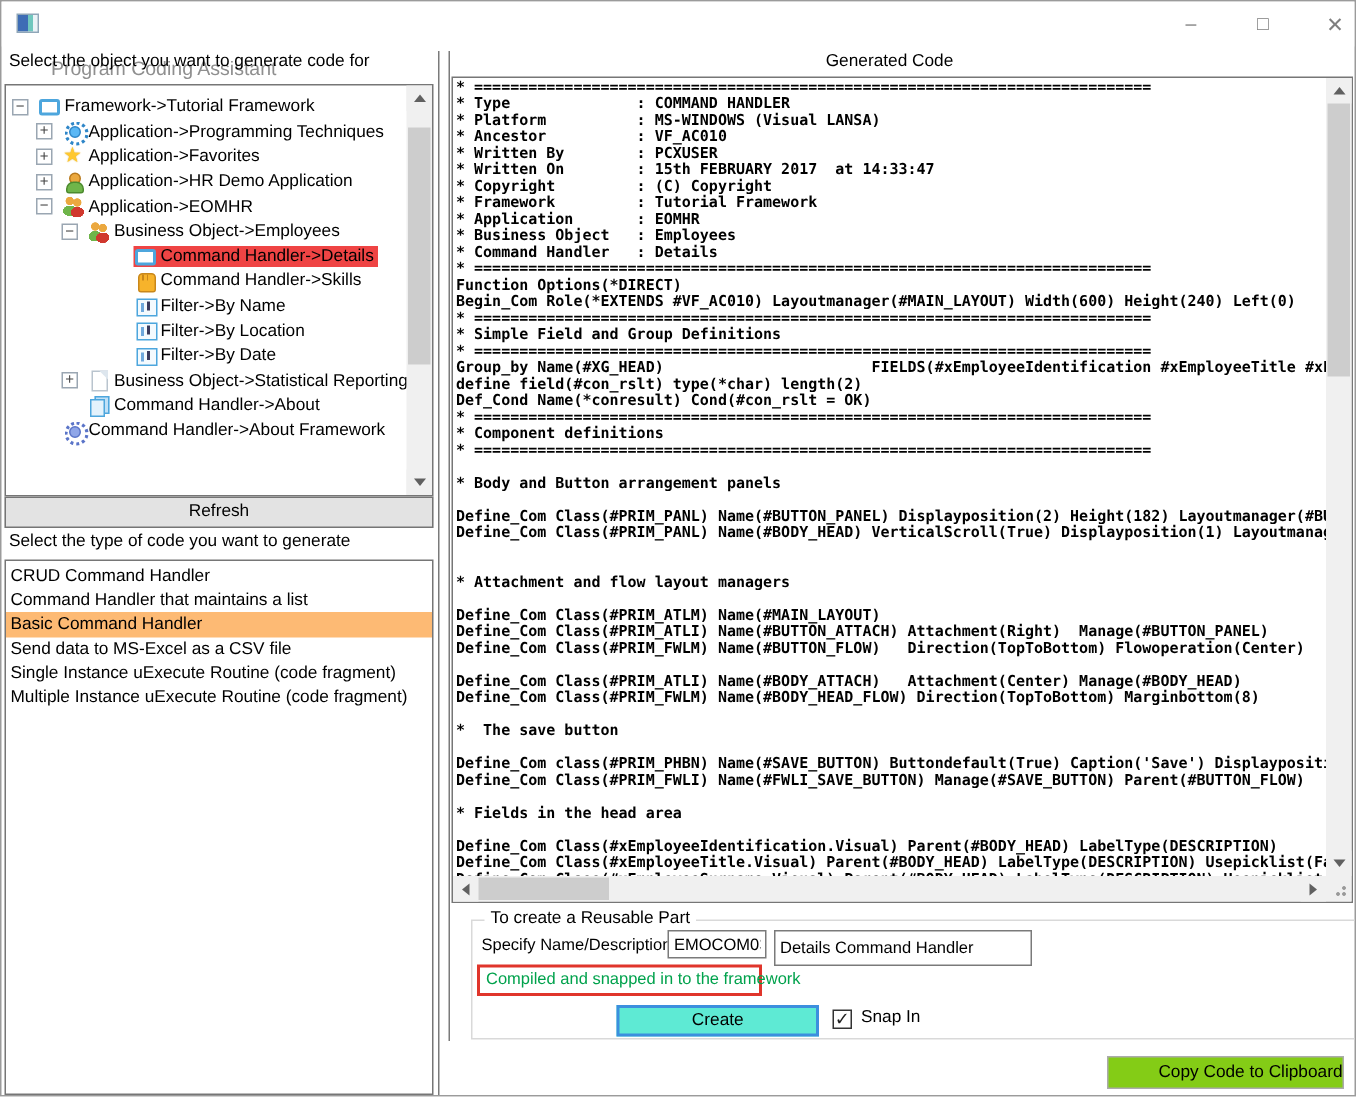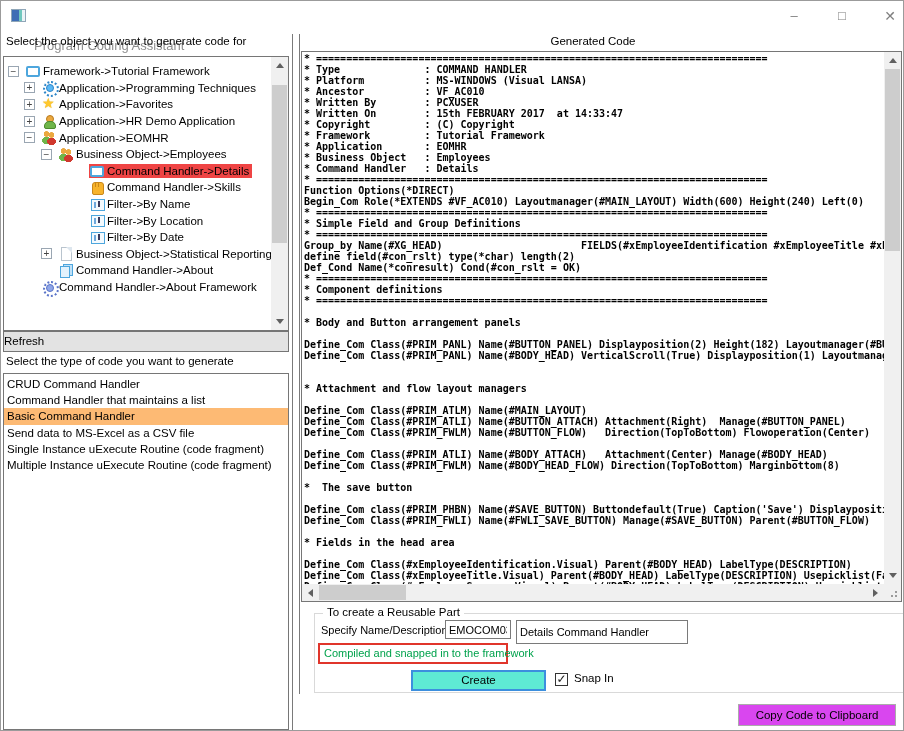--- a/index.html
+++ b/index.html
@@ -65,21 +65,21 @@
   .sb-track-v{position:absolute;right:0;top:0;bottom:0;width:17px;background:#f0f0f0;}
   .sb-btn{position:absolute;width:17px;height:17px;background:#f0f0f0;display:flex;align-items:center;justify-content:center;}
   .tri-up{width:0;height:0;border-left:4px solid transparent;border-right:4px solid transparent;border-bottom:5px solid #606060;}
   .tri-down{width:0;height:0;border-left:4px solid transparent;border-right:4px solid transparent;border-top:5px solid #606060;}
   .tri-left{width:0;height:0;border-top:4px solid transparent;border-bottom:4px solid transparent;border-right:5px solid #606060;}
   .tri-right{width:0;height:0;border-top:4px solid transparent;border-bottom:4px solid transparent;border-left:5px solid #606060;}
   .sb-thumb-v{position:absolute;left:1px;width:15px;background:#cdcdcd;}
   .sb-thumb-h{position:absolute;top:1px;height:15px;background:#cdcdcd;}
 
   .refresh-button{position:absolute;left:2px;top:330px;width:286px;height:21px;background:#e3e3e3;
-    border:1px solid #757575;text-align:left;line-height:19px;}
+    border:1px solid #757575;text-align:center;line-height:19px;}
   .type-label{position:absolute;left:5px;top:354px;}
   .list-box{position:absolute;left:2px;top:372px;width:286px;height:357px;border:1px solid #767676;background:#fff;overflow:hidden;padding-top:2px;}
   .list-item{height:16.2px;line-height:16.2px;padding-left:3px;white-space:nowrap;}
   .list-item.sel{background:#fdba74;}
 
   .vline1{position:absolute;left:291px;top:33px;width:1px;height:696px;background:#7a7a7a;}
   .vline2{position:absolute;left:298px;top:33px;width:1px;height:660px;background:#7a7a7a;}
 
   
   .gen-label{position:absolute;left:300px;top:34px;width:584px;text-align:center;}
@@ -100,22 +100,22 @@
     font-family:"Liberation Sans",sans-serif;font-size:11px;padding:0 3px;outline:none;}
   .desc-input{position:absolute;left:201px;top:6px;width:172px;height:19px;border:1px solid #7a7a7a;
     font-family:"Liberation Sans",sans-serif;font-size:11px;padding:11px 3px;outline:none;}
   .status-box{position:absolute;left:3px;top:29px;width:190px;height:21px;border:2px solid #e0352b;
     color:#00a24c;font-size:11px;line-height:17px;padding-left:4px;white-space:nowrap;}
   .create-button{position:absolute;left:96px;top:56px;width:135px;height:21px;background:#5eead4;
     border:2px solid #3c8fde;text-align:center;line-height:17px;}
   .checkbox{position:absolute;left:240px;top:59px;width:13px;height:13px;background:#fff;border:1px solid #333;}
   .checkbox.checked::after{content:'✓';position:absolute;left:0.5px;top:-2px;font-size:12px;color:#222;}
   .snap-label{position:absolute;left:259px;top:58px;}
-  .copy-button{position:absolute;left:737px;top:703px;width:158px;height:22px;background:#d946ef;
-    border:1px solid #ababab;text-align:center;line-height:20px;}
+  .copy-button{position:absolute;left:737px;top:703px;width:158px;height:22px;background:#84cc16;
+    border:1px solid #ababab;text-align:right;line-height:20px;}
 </style>
 </head>
 <body>
 
 <div class="window">
 
   <div class="titlebar">
     <div class="title-icon"></div>
     <div class="title-text">Program Coding Assistant</div>
     <div class="win-btn btn-min">–</div>

